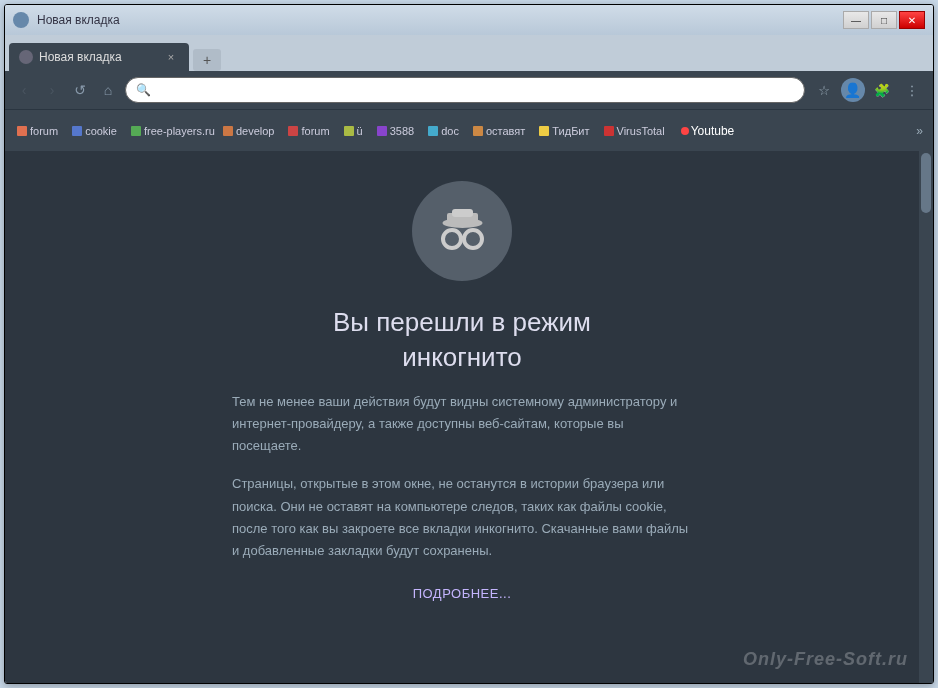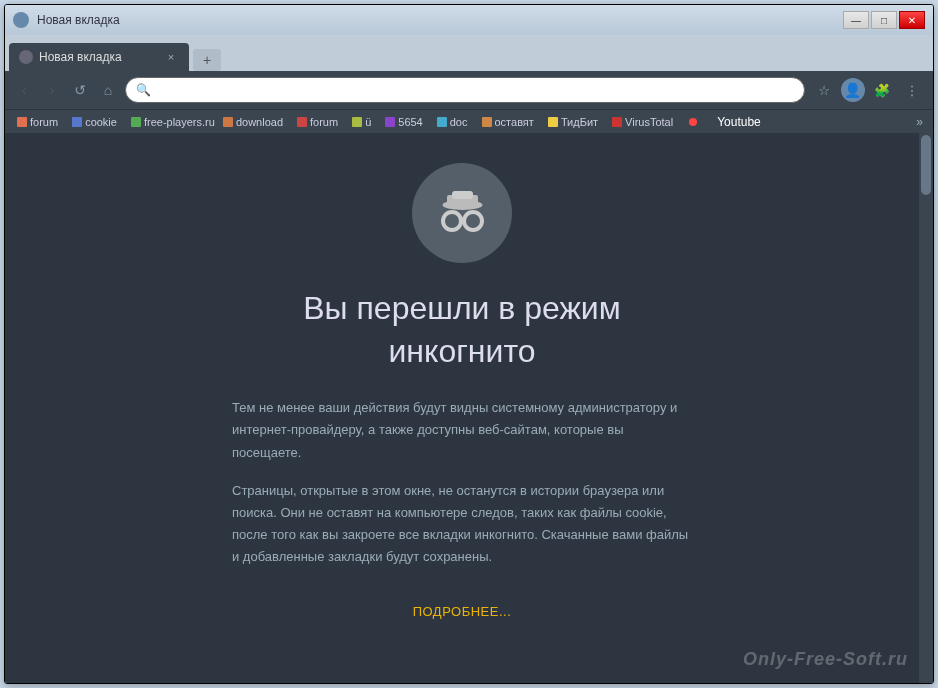--- a/index.html
+++ b/index.html
@@ -186,21 +186,21 @@
       display: flex;
       align-items: center;
       justify-content: center;
       font-size: 11px;
       color: white;
     }
 
     
     .bookmarks-bar {
       background: #3a4550;
-      height: 24px;
+      height: 42px;
       display: flex;
       align-items: center;
       padding: 0 6px;
       gap: 2px;
       flex-shrink: 0;
       border-top: 1px solid #2a3540;
     }
     .bookmark-item {
       display: flex;
       align-items: center;
@@ -224,21 +224,21 @@
     .bookmark-more {
       margin-left: auto;
       color: #9aabb8;
       cursor: pointer;
       font-size: 12px;
       padding: 2px 4px;
     }
     .youtube-badge {
       display: flex;
       align-items: center;
-      gap: 20px;
+      gap: 2px;
       padding: 2px 8px;
       color: #fff;
       font-size: 12px;
       font-weight: 500;
       cursor: pointer;
     }
     .yt-dot {
       width: 8px;
       height: 8px;
       border-radius: 50%;
@@ -273,45 +273,45 @@
       justify-content: center;
       margin-bottom: 24px;
       flex-shrink: 0;
     }
     .incognito-svg {
       width: 65px;
       height: 65px;
     }
 
     .incognito-title {
-      font-size: 32px;
+      font-size: 26px;
       font-weight: 300;
       color: #dde;
       text-align: center;
-      margin-bottom: 24px;
+      margin-bottom: 16px;
       line-height: 1.35;
     }
 
     .incognito-body {
       font-size: 13px;
       color: #9aabb8;
       line-height: 1.7;
       max-width: 460px;
       text-align: left;
     }
     .incognito-body p { margin-bottom: 16px; }
 
     .more-link {
-      color: #eab308;
+      color: #c4b5fd;
       text-decoration: none;
       font-size: 13px;
       cursor: pointer;
       display: block;
       text-align: center;
-      margin-top: 20px;
+      margin-top: 8px;
       letter-spacing: 0.5px;
     }
 
     
     .scrollbar-track {
       width: 14px;
       background: #3a4550;
       flex-shrink: 0;
       display: flex;
       flex-direction: column;
@@ -390,33 +390,33 @@
     <div class="bookmark-item">
       <div class="bookmark-favicon" style="background:#5577cc;"></div>
       <span>cookie</span>
     </div>
     <div class="bookmark-item">
       <div class="bookmark-favicon" style="background:#55aa55;"></div>
       <span>free-players.ru</span>
     </div>
     <div class="bookmark-item">
       <div class="bookmark-favicon" style="background:#cc7744;"></div>
-      <span>download</span>
+      <span>develop</span>
     </div>
     <div class="bookmark-item">
       <div class="bookmark-favicon" style="background:#cc4444;"></div>
       <span>forum</span>
     </div>
     <div class="bookmark-item">
       <div class="bookmark-favicon" style="background:#aabb44;"></div>
       <span>ü</span>
     </div>
     <div class="bookmark-item">
       <div class="bookmark-favicon" style="background:#8844cc;"></div>
-      <span>5654</span>
+      <span>3588</span>
     </div>
     <div class="bookmark-item">
       <div class="bookmark-favicon" style="background:#44aacc;"></div>
       <span>doc</span>
     </div>
     <div class="bookmark-item">
       <div class="bookmark-favicon" style="background:#cc8844;"></div>
       <span>оставят</span>
     </div>
     <div class="bookmark-item">

